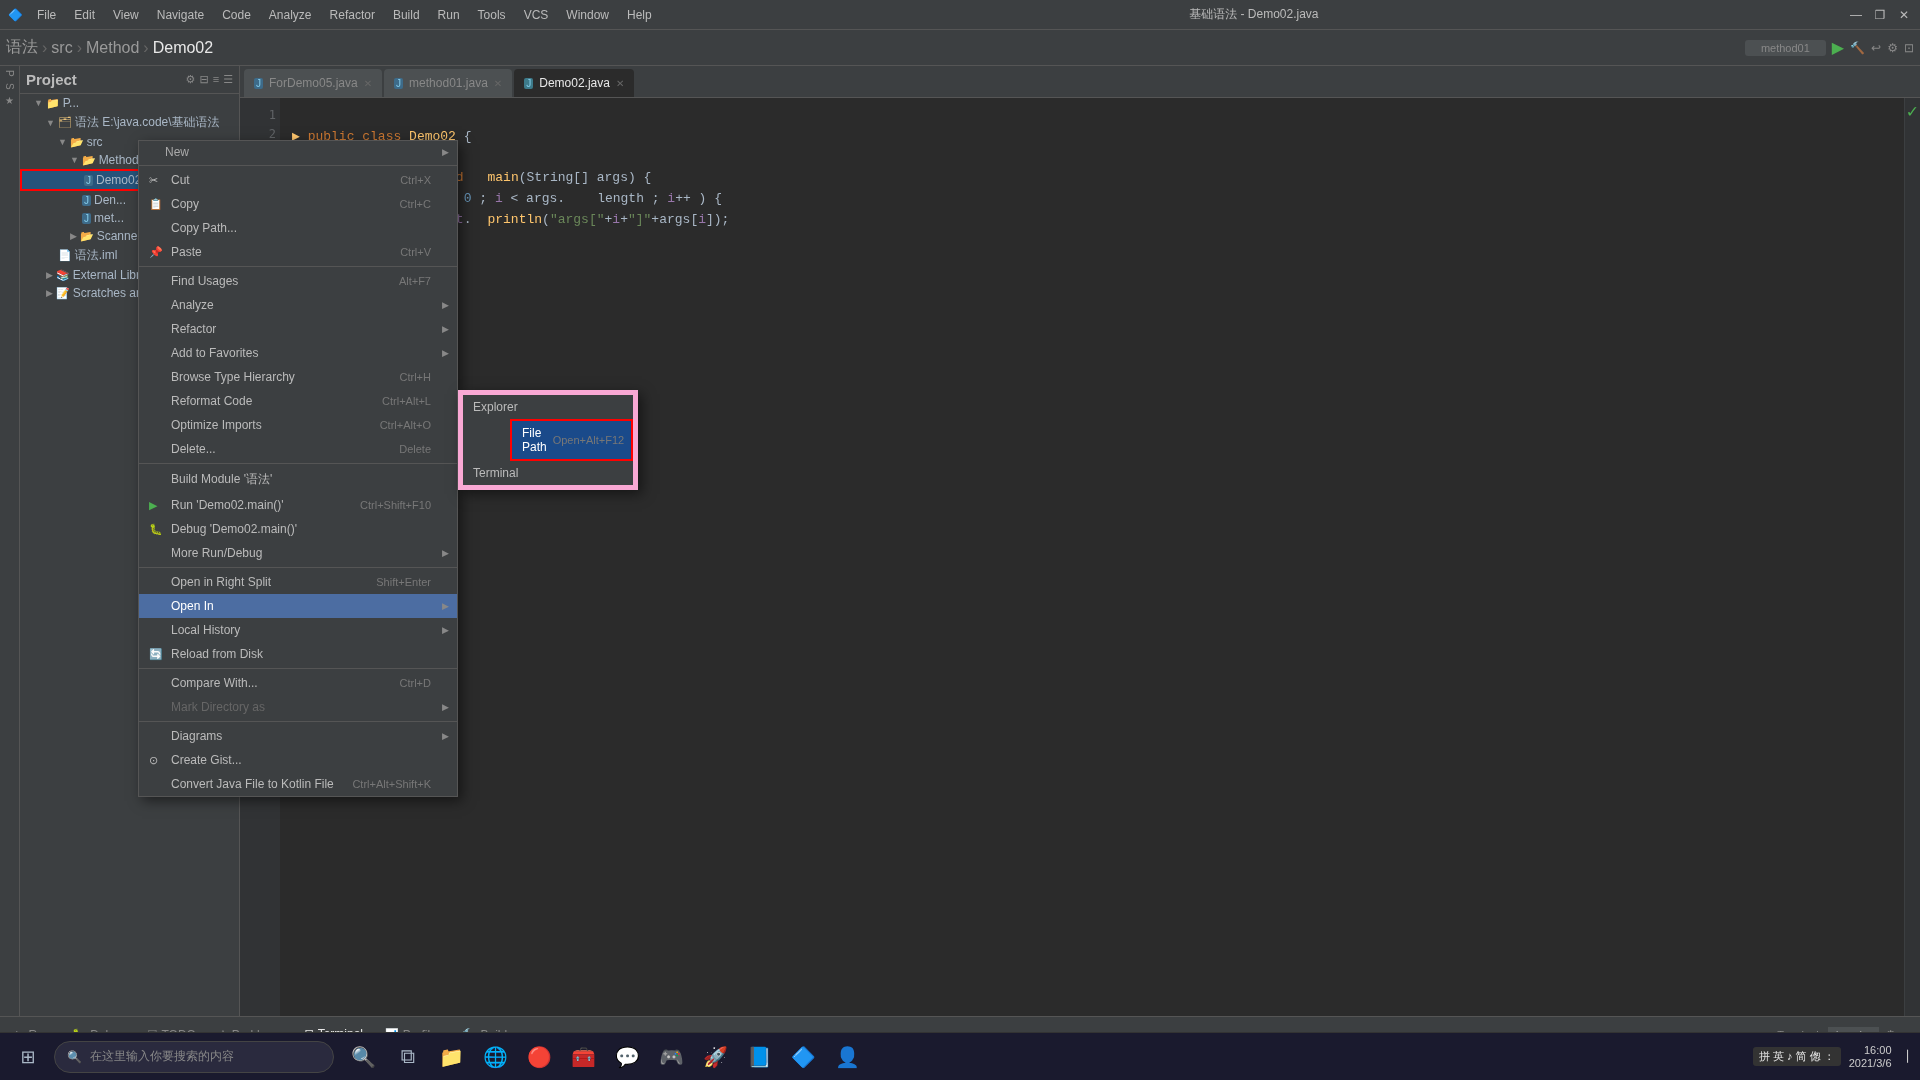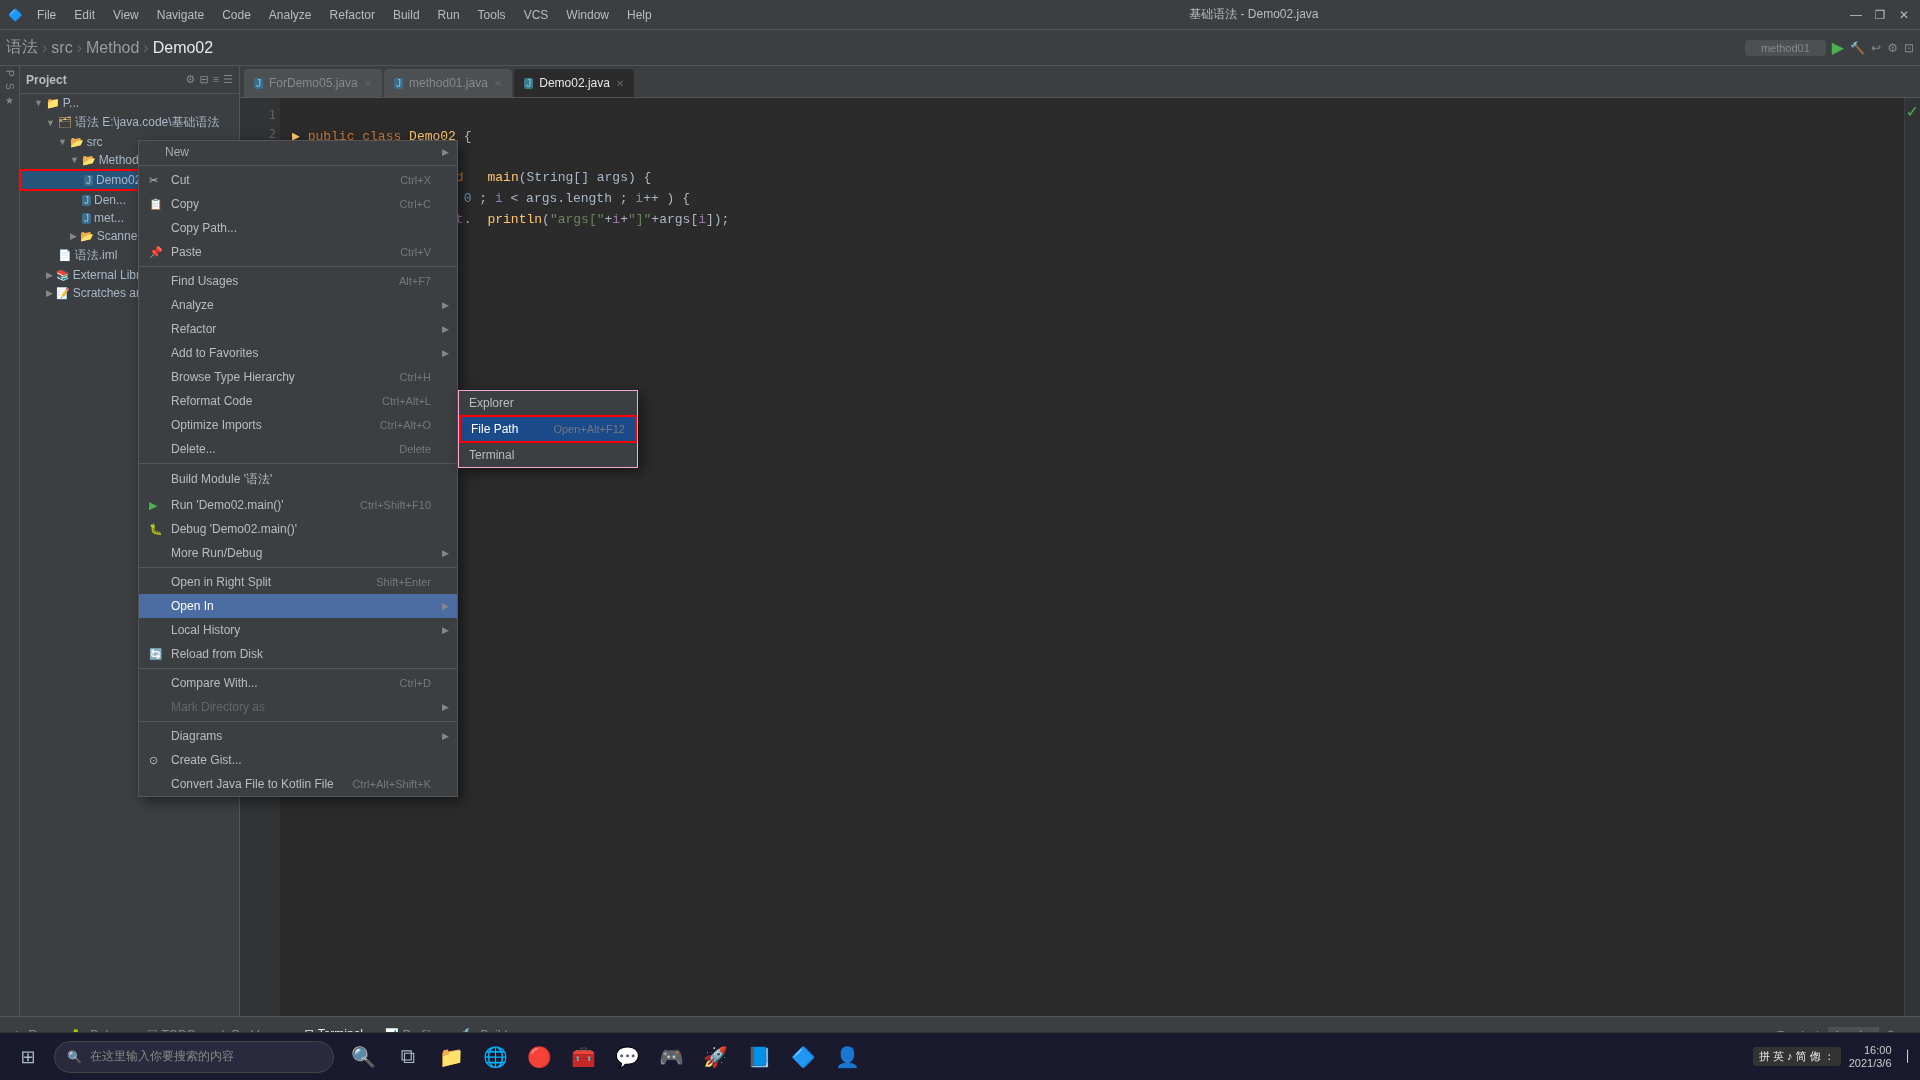--- a/index.html
+++ b/index.html
@@ -191,21 +191,21 @@
     .cm-label-new .cm-icon { width: 16px; }
     .cm-disabled { color: #666; }
 
     
     .submenu-openin {
       position: absolute;
       top: 390px;
       left: 458px;
       width: 180px;
       background: #3c3f41;
-      border: 1px solid #f9a8d4;
+      border: 5px solid #f9a8d4;
       box-shadow: 4px 4px 12px rgba(0,0,0,0.5);
       z-index: 101;
       font-size: 12px;
     }
     .sm-item {
       display: flex;
       align-items: center;
       padding: 5px 10px;
       gap: 6px;
       cursor: pointer;
@@ -383,21 +383,21 @@
 <div class="main-area">
 
   <div class="side-icons">
     <span class="side-icon">P</span>
     <span class="side-icon">S</span>
     <span class="side-icon">★</span>
   </div>
 
   <div class="project-panel">
     <div class="project-panel-header">
-      <span style="font-size:12px; font-weight:bold; color:#bbb;">Project</span>
+      <span style="font-size:15px; font-weight:bold; color:#bbb;">Project</span>
       <div class="project-toolbar" style="margin-left:auto;">
         <span class="proj-icon">⚙</span>
         <span class="proj-icon">⊟</span>
         <span class="proj-icon">≡</span>
         <span class="proj-icon">☰</span>
       </div>
     </div>
 
     <div class="tree-item tree-indent-1">
       <span class="arrow">▼</span>
@@ -491,21 +491,21 @@
         <div>5</div>
         <div>6</div>
         <div>7</div>
         <div>8</div>
       </div>
       <div class="code-area">
         <div>&nbsp;</div>
         <div><span class="exec-arrow">▶ </span><span class="kw">public</span> <span class="kw">class</span> <span class="cls-name">Demo02</span> {</div>
         <div>&nbsp;</div>
         <div>&nbsp;&nbsp;&nbsp;&nbsp;<span class="kw">public</span> <span class="kw">static</span> <span class="kw">void</span> <span class="method-name">main</span>(<span class="cls">String</span>[] <span style="color:#a9b7c6;">args</span>) {</div>
-        <div>&nbsp;&nbsp;&nbsp;&nbsp;&nbsp;&nbsp;&nbsp;&nbsp;<span class="kw">for</span> ( <span class="kw">int</span> <span style="color:#9876aa;">i</span> = <span style="color:#6897bb;">0</span> ; <span style="color:#9876aa;">i</span> &lt; <span style="color:#a9b7c6;">args</span>.<span style="color:#a9b7c6;">length</span> ; <span style="color:#9876aa;">i</span>++ ) {</div>
+        <div>&nbsp;&nbsp;&nbsp;&nbsp;&nbsp;&nbsp;&nbsp;&nbsp;<span class="kw">for</span> ( <span class="kw">int</span> <span style="color:#9876aa;">i</span> = <span style="color:#6897bb;">0</span> ; <span style="color:#9876aa;">i</span> &lt; <span style="color:#a9b7c6;">args</span>.<span style="color:#a9b7c6;margin-left:32px;">length</span> ; <span style="color:#9876aa;">i</span>++ ) {</div>
         <div>&nbsp;&nbsp;&nbsp;&nbsp;&nbsp;&nbsp;&nbsp;&nbsp;&nbsp;&nbsp;&nbsp;&nbsp;<span style="color:#a9b7c6;">System</span>.<span style="color:#9876aa;">out</span>.<span class="method-name">println</span>(<span class="str">"args["</span>+<span style="color:#9876aa;">i</span>+<span class="str">"]"</span>+<span style="color:#a9b7c6;">args</span>[<span style="color:#9876aa;">i</span>]);</div>
         <div>&nbsp;&nbsp;&nbsp;&nbsp;&nbsp;&nbsp;&nbsp;&nbsp;}</div>
       </div>
       <div class="right-gutter">
         <div style="color:#4caf50; font-size:16px; text-align:center; padding-top:4px;">✓</div>
       </div>
     </div>
   </div>
 
 </div>
@@ -676,21 +676,21 @@
     <span class="cm-icon"></span>
     <span>Convert Java File to Kotlin File</span>
     <span class="cm-shortcut">Ctrl+Alt+Shift+K</span>
   </div>
 </div>
 
 <div class="submenu-openin">
   <div class="sm-item">
     <span>Explorer</span>
   </div>
-  <div class="sm-item active" style="background:#1a4a8a; border:2px solid #ff0000;">
+  <div class="sm-item active" style="background:#1a4a8a; border:2px solid #ff0000;margin-left:47px;">
     <span>File Path</span>
     <span class="sm-shortcut">Open+Alt+F12</span>
   </div>
   <div class="sm-item">
     <span>Terminal</span>
   </div>
 </div>
 
 <div class="taskbar">
   <div class="start-btn">⊞</div>

